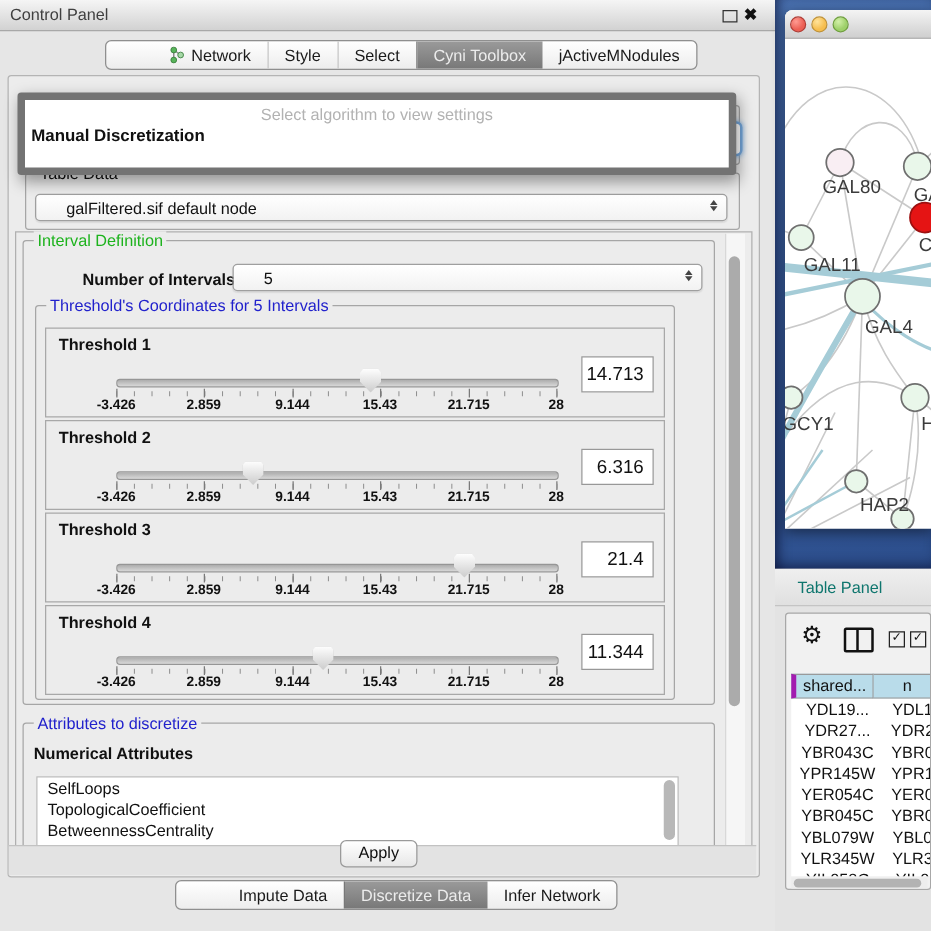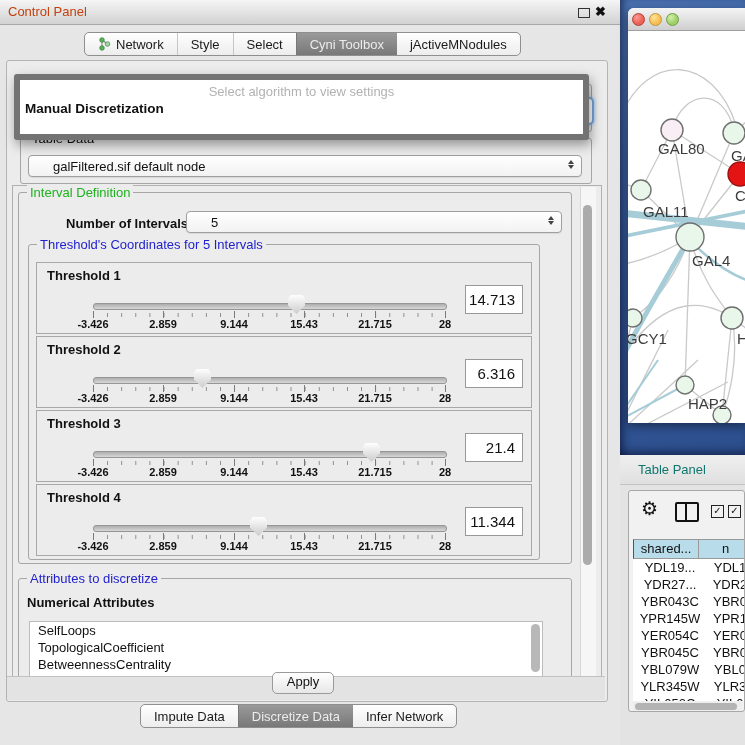--- a/index.html
+++ b/index.html
@@ -2,26 +2,26 @@
 <html><head>
 <meta charset="utf-8">
 <style>
   html,body{margin:0;padding:0;}
   #app{position:relative;width:745px;height:745px;background:#e6e6e6;overflow:hidden;
        font-family:"Liberation Sans",sans-serif;color:#111;}
   .abs{position:absolute;}
   
   .cp-titlebar{left:0;top:0;width:620px;height:24px;background:linear-gradient(#f5f5f5,#d2d2d2);
        border-bottom:1px solid #a8a8a8;}
-  .cp-title{left:8px;top:4px;font-size:13px;color:#c2410c;}
+  .cp-title{left:8px;top:4px;font-size:13px;color:#404040;}
   .float-btn{left:578px;top:8px;width:10px;height:8px;border:1.5px solid #333;background:transparent;}
   .close-btn{left:595px;top:4px;font-size:13px;font-weight:bold;color:#111;}
   
   .seg{display:inline-flex;height:22px;background:linear-gradient(#ffffff,#ededed);
-       border:1px solid #8f8f8f;border-radius:5px;overflow:hidden;align-items:stretch;}
+       border:1px solid #8f8f8f;border-radius:5px;overflow:hidden;align-items:stretch;padding-left:37px;}
   .seg .s{display:flex;align-items:center;gap:5px;padding:0 13px;font-size:13px;color:#1a1a1a;
        border-left:1px solid #c6c6c6;white-space:nowrap;}
   .seg .s:first-child{border-left:none;}
   .seg .s.sel{background:linear-gradient(#9a9a9a,#787878);color:#ececec;border-left:1px solid #787878;}
   .seg .s.sel + .s{border-left:none;}
   
   .cp-outer{left:6px;top:60px;width:600px;height:640px;background:#ececec;
        border:1px solid #b4b4b4;border-radius:3px;}
   .grp{position:absolute;border:1px solid #a6a6a6;border-radius:3px;}
   .grp>.gt{position:absolute;top:-8px;left:8px;background:#ececec;padding:0 3px;
@@ -100,21 +100,21 @@
        border:1px solid #a8a8a8;border-radius:3px;box-sizing:border-box;overflow:hidden;}
   .gear{position:absolute;left:12px;top:8px;font-size:19px;color:#111;line-height:20px;}
   .splitcols{position:absolute;left:46px;top:11px;width:20px;height:16px;border:2px solid #111;
        border-radius:2px;}
   .splitcols:before{content:"";position:absolute;left:8px;top:0;width:2px;height:16px;background:#111;}
   .chk{position:absolute;top:14px;width:11px;height:11px;border:1.5px solid #222;font-size:10px;
        line-height:10px;text-align:center;color:#111;}
   .t-head{position:absolute;left:4px;top:48px;width:120px;height:20px;display:flex;}
   .t-hc{background:#b9dcea;border:1px solid #9a9a9a;border-left:none;box-sizing:border-box;
        font-size:13px;text-align:center;line-height:18px;overflow:hidden;}
-  .t-hc:first-child{border-left:1px solid #a21caf;}
+  .t-hc:first-child{border-left:4px solid #a21caf;}
   .t-rows{position:absolute;left:4px;top:68px;width:120px;height:142px;overflow:hidden;background:#fff;}
   .t-row{display:flex;height:17px;}
   .t-c{font-size:13px;line-height:17px;text-align:center;overflow:hidden;white-space:nowrap;}
   .hscroll{position:absolute;left:4px;top:211px;width:109px;height:9px;background:#ededed;}
   .hthumb{position:absolute;left:2px;top:1px;width:102px;height:7px;background:#b3b3b3;border-radius:4px;}
   .lbl{position:absolute;font-size:13px;}
   .b{font-weight:bold;}
 </style>
 </head>
 <body>

